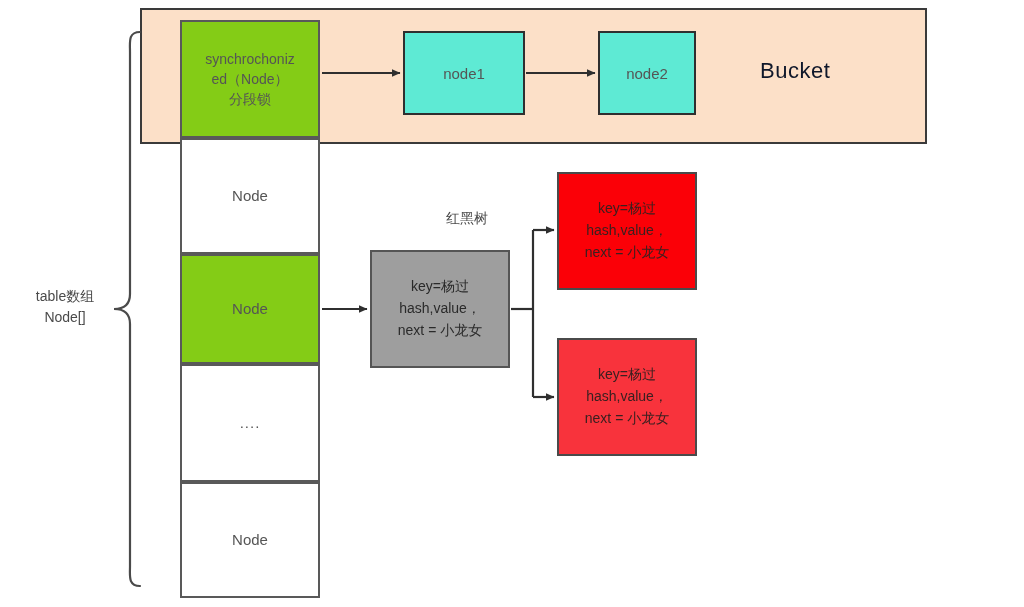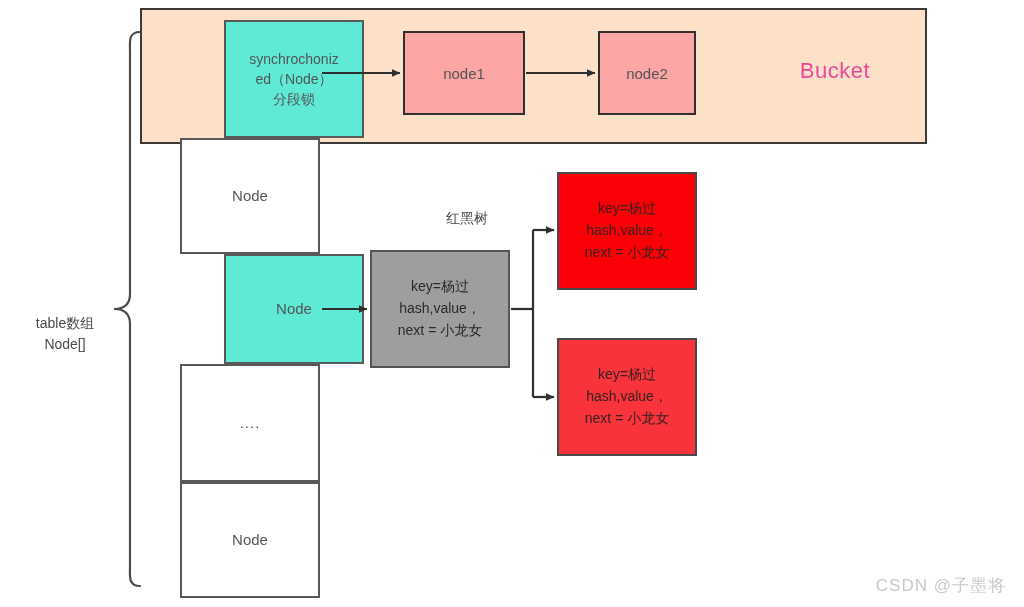--- a/index.html
+++ b/index.html
@@ -24,67 +24,65 @@
     width: 787px;
     height: 136px;
     background: #fce0c8;
     border: 2px solid #3a3a3a;
     box-sizing: border-box;
   }
   #bucket-label {
     left: 760px;
     top: 58px;
     width: 150px;
-    text-align: center;
     font-size: 22px;
-    color: #ec4899;
+    color: #0f172a;
     letter-spacing: 0.5px;
   }
 
   
   .cell {
     left: 180px;
     width: 140px;
     border: 2px solid #595959;
     box-sizing: border-box;
     background: #ffffff;
     display: flex;
     align-items: center;
     justify-content: center;
     text-align: center;
     font-size: 15px;
     color: #555555;
     line-height: 1.45;
   }
-  .cell.shaded { background: #5eead4; margin-left: 44px; }
+  .cell.shaded { background: #84cc16; }
   .cell-0 { top: 20px;  height: 118px; font-size: 14px; padding: 0 6px; }
   .cell-1 { top: 138px; height: 116px; }
   .cell-2 { top: 254px; height: 110px; }
   .cell-3 { top: 364px; height: 118px; }
   .cell-4 { top: 482px; height: 116px; }
   .dots { letter-spacing: 1px; font-size: 15px; }
 
   
   #array-label {
     left: 10px;
     top: 286px;
     width: 110px;
     text-align: center;
     font-size: 14px;
     color: #4a4a4a;
     line-height: 1.5;
-    margin-top: 27px;
   }
   #brace { left: 110px; top: 28px; }
 
   
   .node-box {
     border: 2px solid #2f2f2f;
     box-sizing: border-box;
-    background: #fca5a5;
+    background: #5eead4;
     display: flex;
     align-items: center;
     justify-content: center;
     font-size: 15px;
     color: #555555;
   }
   #node1-box { left: 403px; top: 31px; width: 122px; height: 84px; }
   #node2-box { left: 598px; top: 31px; width: 98px; height: 84px; }
 
   
@@ -225,15 +223,14 @@
 
     <line x1="511" y1="309" x2="533" y2="309" stroke="#2f2f2f" stroke-width="2.2"></line>
 
     <line x1="533" y1="230" x2="533" y2="397" stroke="#2f2f2f" stroke-width="2.2"></line>
 
     <line x1="533" y1="230" x2="554" y2="230" stroke="#2f2f2f" stroke-width="2.2" marker-end="url(#arrowhead)"></line>
 
     <line x1="533" y1="397" x2="554" y2="397" stroke="#2f2f2f" stroke-width="2.2" marker-end="url(#arrowhead)"></line>
   </svg>
 
-  <div class="abs" id="watermark">CSDN @子墨将</div>
 
 </div>
 
 </body></html>

